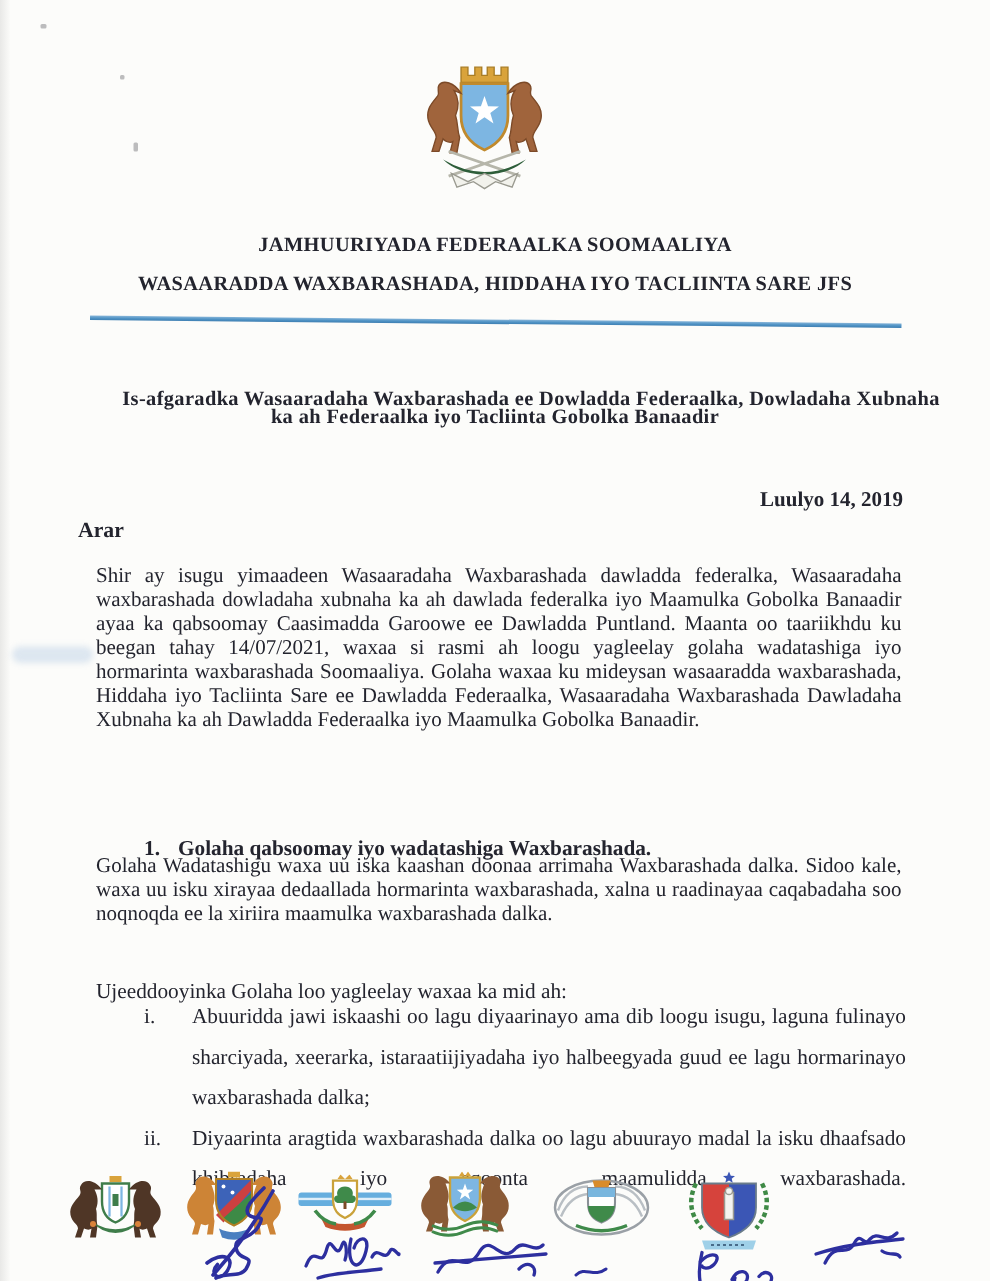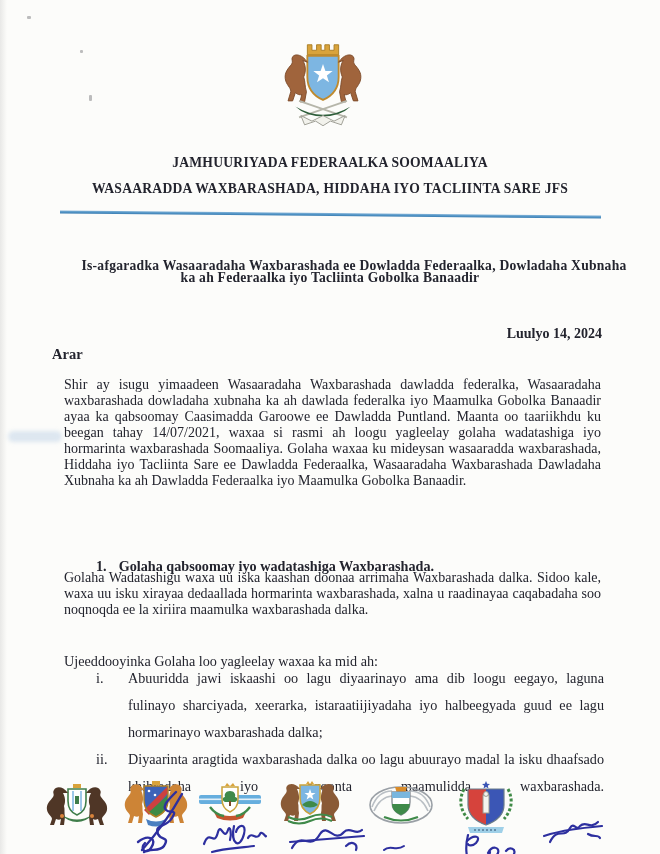--- a/index.html
+++ b/index.html
@@ -69,38 +69,38 @@
   </div>
 
   <div class="center-line" style="top:181px;">WASAARADDA WAXBARASHADA, HIDDAHA IYO TACLIINTA SARE JFS</div>
   <div class="center-line" style="top:155px;">JAMHUURIYADA FEDERAALKA SOOMAALIYA</div>
 
   <div class="rule"></div>
 
   <div class="center-line" style="top:258px;margin-left:24px;">Is-afgaradka Wasaaradaha Waxbarashada ee Dowladda Federaalka, Dowladaha Xubnaha</div>
   <div class="center-line" style="top:270px;">ka ah Federaalka iyo Tacliinta Gobolka Banaadir</div>
 
-  <div class="date-line">Luulyo 14, 2024</div>
+  <div class="date-line">Luulyo 14, 2019</div>
 
   <div class="arar">Arar</div>
 
   <div class="body-text p1">Shir ay isugu yimaadeen Wasaaradaha Waxbarashada dawladda federalka, Wasaaradaha waxbarashada dowladaha xubnaha ka ah dawlada federalka iyo Maamulka Gobolka Banaadir ayaa ka qabsoomay Caasimadda Garoowe ee Dawladda Puntland. Maanta oo taariikhdu ku beegan tahay 14/07/2021, waxaa si rasmi ah loogu yagleelay golaha wadatashiga iyo hormarinta waxbarashada Soomaaliya. Golaha waxaa ku mideysan wasaaradda waxbarashada, Hiddaha iyo Tacliinta Sare ee Dawladda Federaalka, Wasaaradaha Waxbarashada Dawladaha Xubnaha ka ah Dawladda Federaalka iyo Maamulka Gobolka Banaadir.</div>
 
   <div class="sec-head">
     <span class="num">1.</span><span>Golaha qabsoomay iyo wadatashiga Waxbarashada.</span>
   </div>
 
   <div class="body-text p2">Golaha Wadatashigu waxa uu iska kaashan doonaa arrimaha Waxbarashada dalka. Sidoo kale, waxa uu isku xirayaa dedaallada hormarinta waxbarashada, xalna u raadinayaa caqabadaha soo noqnoqda ee la xiriira maamulka waxbarashada dalka.</div>
 
   <div class="obj-intro">Ujeeddooyinka Golaha loo yagleelay waxaa ka mid ah:</div>
 
   <div class="obj-list">
     <div class="obj-item">
       <div class="obj-marker">i.</div>
-      <div class="obj-text">Abuuridda jawi iskaashi oo lagu diyaarinayo ama dib loogu eegayo, laguna fulinayo sharciyada, xeerarka, istaraatiijiyadaha iyo halbeegyada guud ee lagu hormarinayo waxbarashada dalka;</div>
+      <div class="obj-text">Abuuridda jawi iskaashi oo lagu diyaarinayo ama dib loogu isugu, laguna fulinayo sharciyada, xeerarka, istaraatiijiyadaha iyo halbeegyada guud ee lagu hormarinayo waxbarashada dalka;</div>
     </div>
     <div class="obj-item">
       <div class="obj-marker">ii.</div>
       <div class="obj-text last-justify">Diyaarinta aragtida waxbarashada dalka oo lagu abuurayo madal la isku dhaafsado khibradaha iyo aqoonta maamulidda waxbarashada.</div>
     </div>
   </div>
 
   <div class="abs" style="left:40px;top:784px;width:74px;height:44px;">
     <svg viewBox="0 0 74 44" width="74" height="44">
       <rect x="33" y="0" width="8" height="4" fill="#d9a33b"></rect>

